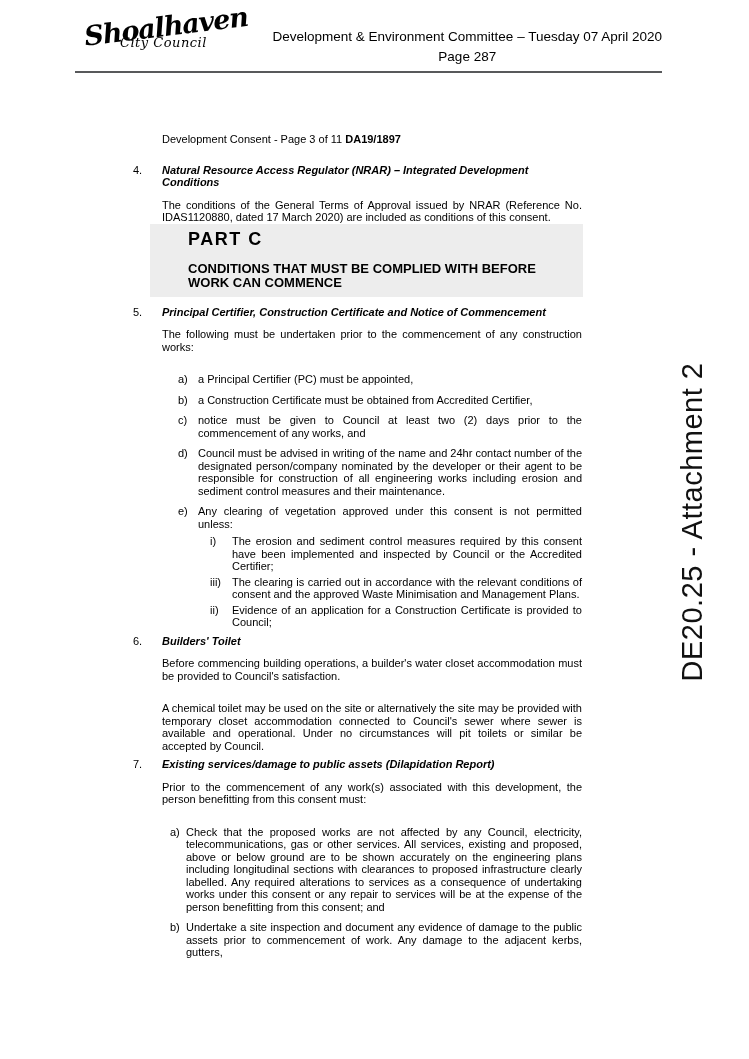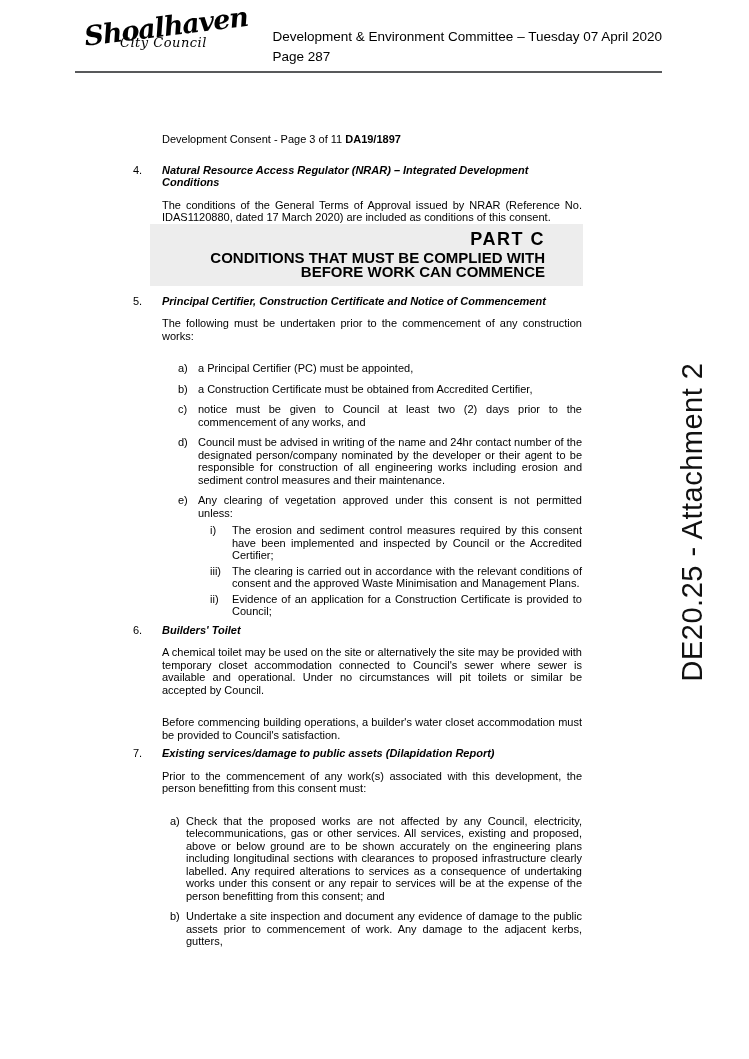--- a/index.html
+++ b/index.html
@@ -13,21 +13,21 @@
   .logo{position:absolute;left:84px;top:16px;width:130px;}
   .logo-script{
     font-family:"DejaVu Serif", serif;font-style:italic;font-weight:bold;
     font-size:27px;line-height:26px;transform:rotate(-7deg);letter-spacing:-1px;color:#000;
   }
   .logo-sub{
     font-family:"DejaVu Serif", serif;font-style:italic;font-size:13px;
     margin:-7px 4px 0 36px;letter-spacing:.5px;color:#000;
   }
   .header-right{
-    position:absolute;top:27px;right:87px;text-align:left;
+    position:absolute;top:27px;right:87px;text-align:center;
     font-size:13.5px;line-height:20px;color:#000;white-space:nowrap;
   }
   .header-rule{
     position:absolute;top:71px;left:75px;width:587px;height:2px;
     background:var(--rule,#58595b);
   }
 
   
   .attachment-label{
     position:absolute;left:692px;top:522px;
@@ -48,24 +48,24 @@
   .sec-num{flex:none;width:29px;}
   .sec-title{font-weight:bold;font-style:italic;}
 
   .sec-body{margin-left:29px;}
   .para{margin:0 0 20px;text-align:justify;}
   .para:last-child{margin-bottom:0;}
 
   .part-banner{
     background:var(--banner_bg,#ededed);
     margin:0 0 9px 17px;width:433px;box-sizing:border-box;
-    padding:5px 38px 7px;text-align:right;
+    padding:5px 38px 7px;text-align:left;
   }
   .pb-title{font-weight:bold;font-size:18px;line-height:21px;letter-spacing:1.5px;}
-  .pb-sub{font-weight:bold;font-size:15px;line-height:14px;margin-top:1px;}
+  .pb-sub{font-weight:bold;font-size:13px;line-height:14px;margin-top:12px;}
 
   .list{margin:0;}
   .list-a{margin-left:16px;}
   .list-b{margin-left:8px;}
   .li{display:flex;margin:0 0 8px;}
   .li:last-child{margin-bottom:0;}
   .lm{flex:none;width:20px;}
   .list-b .lm{width:16px;}
   .lt{flex:1;text-align:justify;}
   .sublist{margin:5px 0 0 12px;}
@@ -150,22 +150,22 @@
           </span>
         </div>
       </div>
     </div>
 
     <div class="sec-head">
       <span class="sec-num">6.</span>
       <span class="sec-title">Builders' Toilet</span>
     </div>
     <div class="sec-body">
+      <p class="para">Before commencing building operations, a builder's water closet accommodation must be provided to Council's satisfaction.</p>
       <p class="para">A chemical toilet may be used on the site or alternatively the site may be provided with temporary closet accommodation connected to Council's sewer where sewer is available and operational. Under no circumstances will pit toilets or similar be accepted by Council.</p>
-      <p class="para">Before commencing building operations, a builder's water closet accommodation must be provided to Council's satisfaction.</p>
     </div>
 
     <div class="sec-head">
       <span class="sec-num">7.</span>
       <span class="sec-title">Existing services/damage to public assets (Dilapidation Report)</span>
     </div>
     <div class="sec-body">
       <p class="para">Prior to the commencement of any work(s) associated with this development, the person benefitting from this consent must:</p>
       <div class="list list-b">
         <div class="li">

